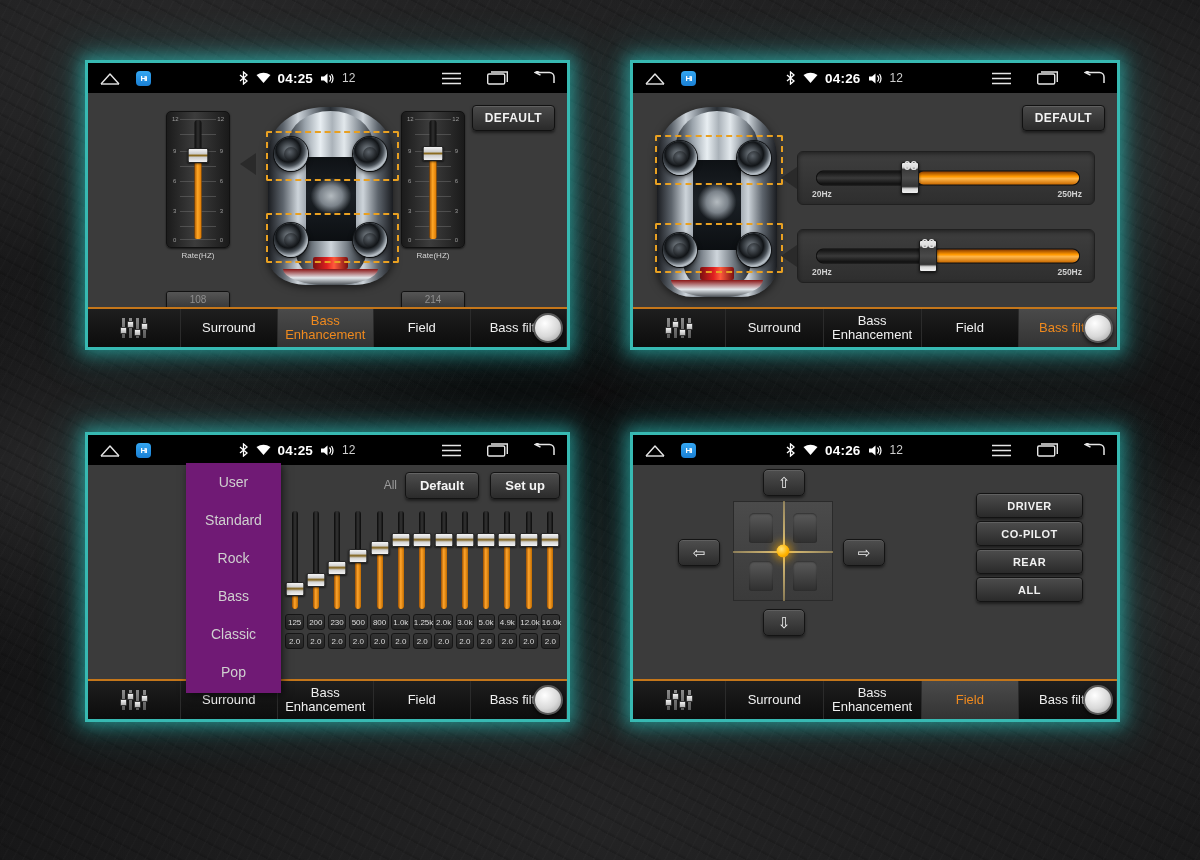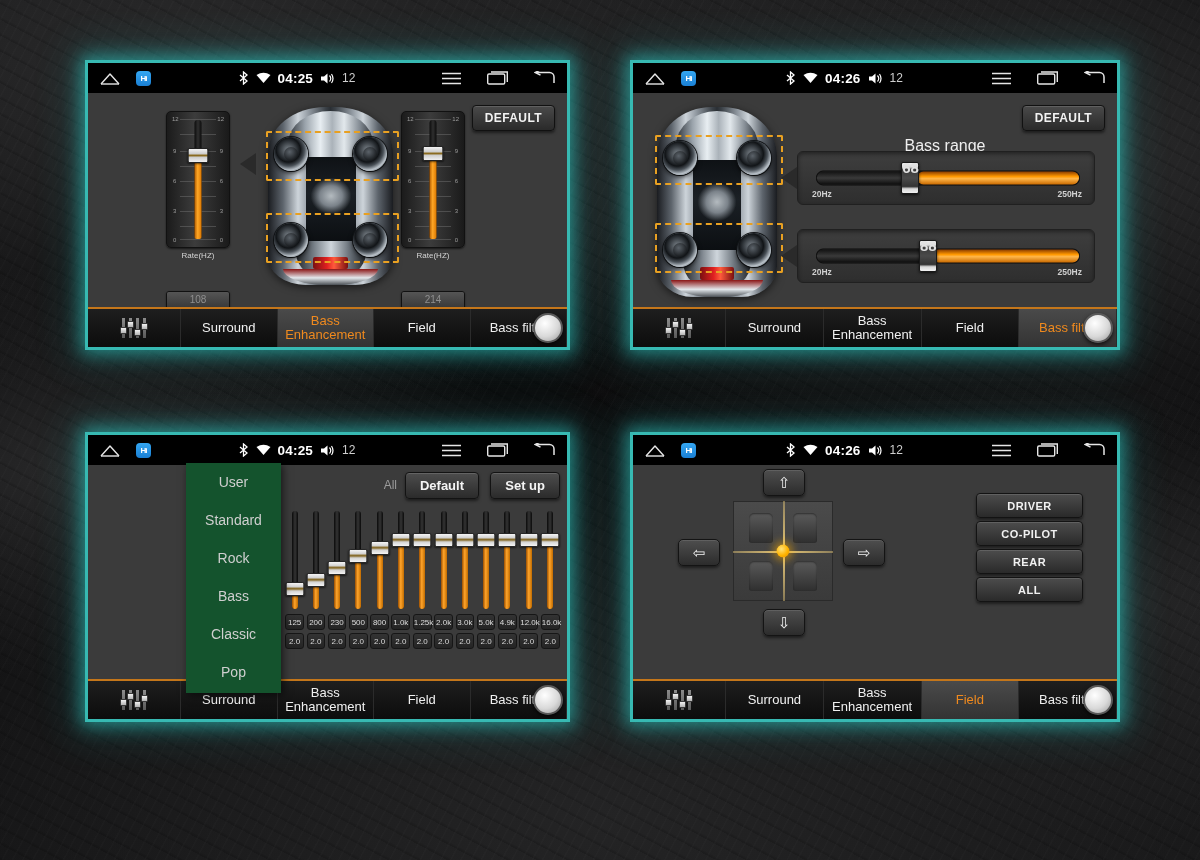--- a/index.html
+++ b/index.html
@@ -207,21 +207,21 @@
     background:linear-gradient(180deg,#8a3c00,#ff9800 38%,#ffb64a 55%,#c96a00);
   }
   .hs-knob{
     position:absolute;top:50%;transform:translate(-50%,-50%);
     width:16px;height:30px;border-radius:2px;
     background:linear-gradient(180deg,#f0f0f0 0%,#d8d8d8 14%,#3a3a3a 22%,#4a4a4a 50%,#333 78%,#d8d8d8 86%,#f2f2f2 100%);
     border:1px solid #191919;box-shadow:0 1px 3px rgba(0,0,0,.7);
   }
   .hs-val{
     position:absolute;transform:translateX(-50%);
-    font-size:15px;color:#e2e2e2;font-weight:bold;
+    font-size:12px;color:#e2e2e2;font-weight:bold;
   }
   .hs-min,.hs-max{position:absolute;font-size:8.5px;color:#d0d0d0;font-weight:bold;}
 
   
   .tabbar{
     position:absolute;left:0;right:0;bottom:0;height:38px;
     background:linear-gradient(180deg,#1e1e1e,#0c0c0c);
     border-top:2px solid #c4761a;
     display:flex;align-items:stretch;
   }
@@ -255,21 +255,21 @@
     z-index:5;
   }
   .preset-sel{
     position:absolute;left:112px;top:8px;width:72px;
     display:flex;align-items:center;justify-content:center;gap:8px;
     color:#e6e6e6;font-size:13px;
   }
   .preset-caret{font-size:10px;color:#b5b5b5;}
   .dropdown{
     position:absolute;left:98px;top:28px;width:95px;
-    background:#14532d;z-index:30;
+    background:#701a75;z-index:30;
     box-shadow:2px 2px 8px rgba(0,0,0,.6);
     padding-bottom:2px;
   }
   .dd-item{
     height:38px;display:flex;align-items:center;justify-content:center;
     color:#cfcfcf;font-size:14px;
   }
   .all-label{position:absolute;right:170px;top:13px;color:#9b9b9b;font-size:12px;}
   .pill-btn{
     position:absolute;top:7px;padding:5px 14px;border-radius:4px;
@@ -590,21 +590,20 @@
         <svg width="21" height="14" viewBox="0 0 21 14">
             <path d="M20 12 V6 A4.5 4.5 0 0 0 15.5 1.5 H3" fill="none" stroke="#e6e6e6" stroke-width="1.5"></path>
             <path d="M6.5 -1.2 L1.3 1.5 L6.5 4.2" fill="none" stroke="#e6e6e6" stroke-width="1.5"></path>
           </svg>
       </span>
     </div>
   </div>
 
   <div class="content">
     <div class="default-btn">DEFAULT</div>
-    <div class="bass-title" style="left:0;right:0;top:44px;text-align:center;padding-left:140px;">Bass range</div>
 
     <div class="car" style="left:24px;top:14px;width:120px;height:190px;">
       <div class="car-body"></div>
         <div class="car-glass"></div>
         <div class="car-roof"></div>
       <div class="car-engine"></div>
         <div class="car-hood"></div>
       <div class="car-tail"></div>
         <div class="car-bumper"></div>
       <div class="spk" style="left:6px;top:34px;width:34px;height:34px;"></div>

